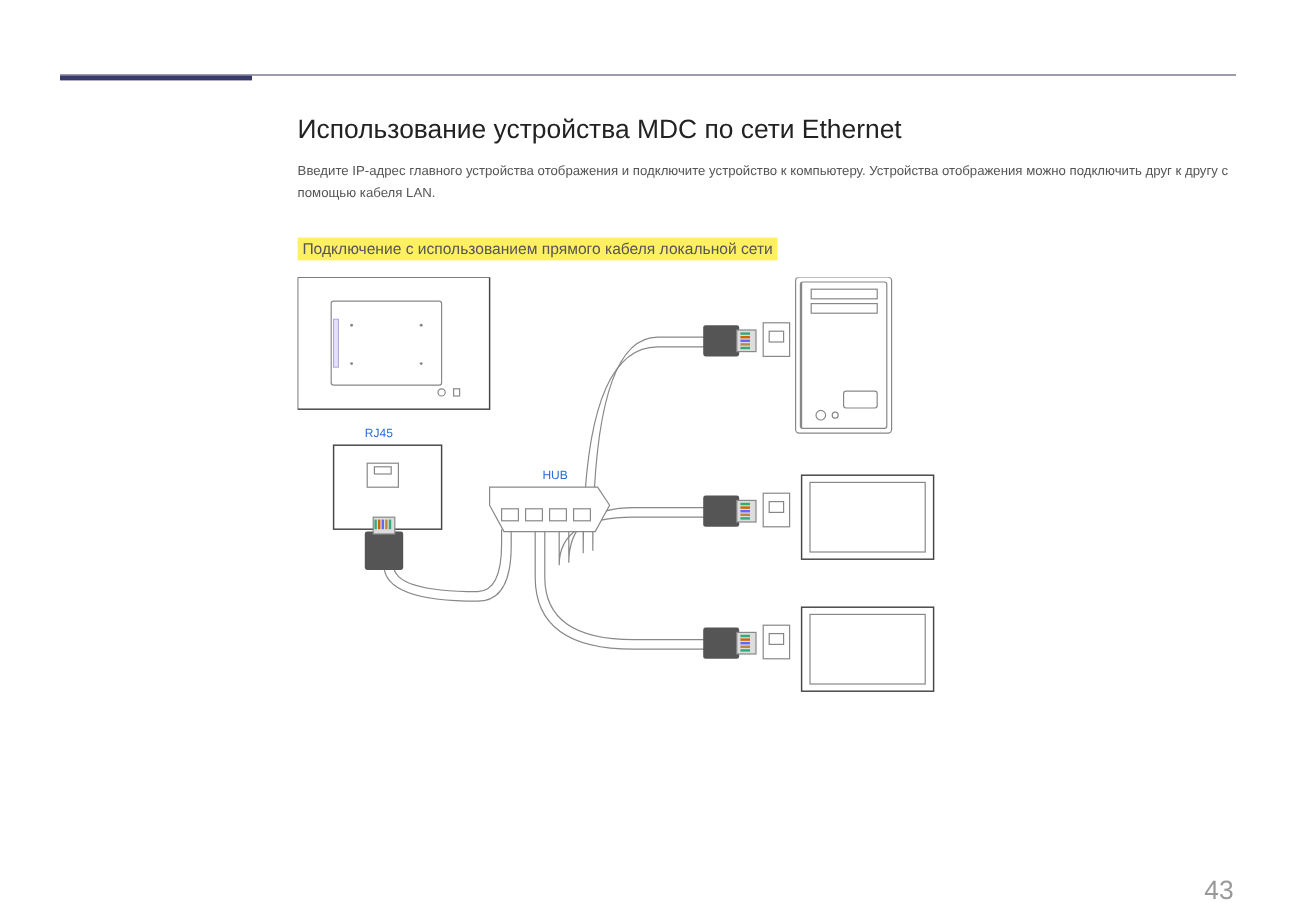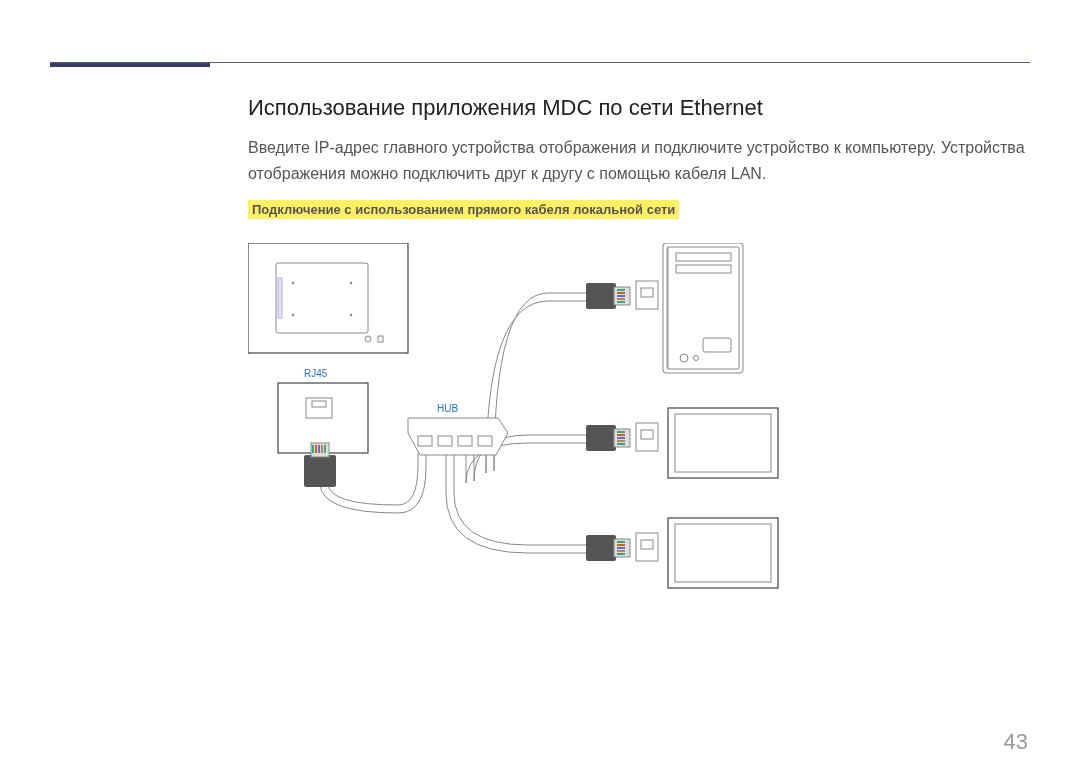--- a/index.html
+++ b/index.html
@@ -39,33 +39,33 @@
     font-weight: 400;
     margin-bottom: 40px;
   }
   h2 {
     color: #222;
     font-size: 22px;
     font-weight: 400;
     margin-bottom: 14px;
   }
   .para {
-    font-size: 16px;
+    font-size: 11px;
     color: #555;
     line-height: 1.6;
-    margin-bottom: 14px;
+    margin-bottom: 28px;
   }
   .hl {
     display: inline-block;
     background: #fff063;
     color: #555;
     font-size: 13px;
     padding: 2px 4px;
-    margin-bottom: 18px;
-    font-weight: 700;
+    margin-bottom: 8px;
+    font-weight: 400;
   }
   .note {
     font-size: 11px;
     color: #666;
     line-height: 1.5;
     margin-bottom: 18px;
   }
   .note .dash { color: #888; margin-right: 6px; }
   .note b { font-weight: 700; }
   .page-num {
@@ -93,27 +93,27 @@
   }
   .rj-wires rect { stroke: none; }
 </style>
 </head>
 <body>
 
 <div class="top-rule"></div>
 <div class="accent-bar"></div>
 
 <div class="content">
-  <h2>Использование приложения MDC по сети Ethernet</h2>
+  <h2>Использование устройства MDC по сети Ethernet</h2>
   <p class="para">Введите IP-адрес главного устройства отображения и подключите устройство к компьютеру. Устройства отображения можно подключить друг к другу с помощью кабеля LAN.</p>
   <span class="hl">Подключение с использованием прямого кабеля локальной сети</span>
 
   <div class="diagram">
     <span class="label" style="left:56px; top:125px;">RJ45</span>
-    <span class="label" style="left:189px; top:160px;">HUB</span>
+    <span class="label" style="left:204px; top:160px;">HUB</span>
 
     <svg width="560" height="380">
 
       <g class="thin">
         <path d="M72 240 Q72 270 150 270 Q178 270 178 224 L178 210"></path>
         <path d="M80 240 Q80 262 150 262 Q170 262 170 222 L170 210"></path>
         <path d="M198 210 L198 250 Q198 310 280 310 L340 310"></path>
         <path d="M206 210 L206 250 Q206 302 280 302 L340 302"></path>
         <path d="M218 210 L218 240 Q218 200 280 200 L340 200"></path>
         <path d="M226 210 L226 238 Q226 192 280 192 L340 192"></path>

